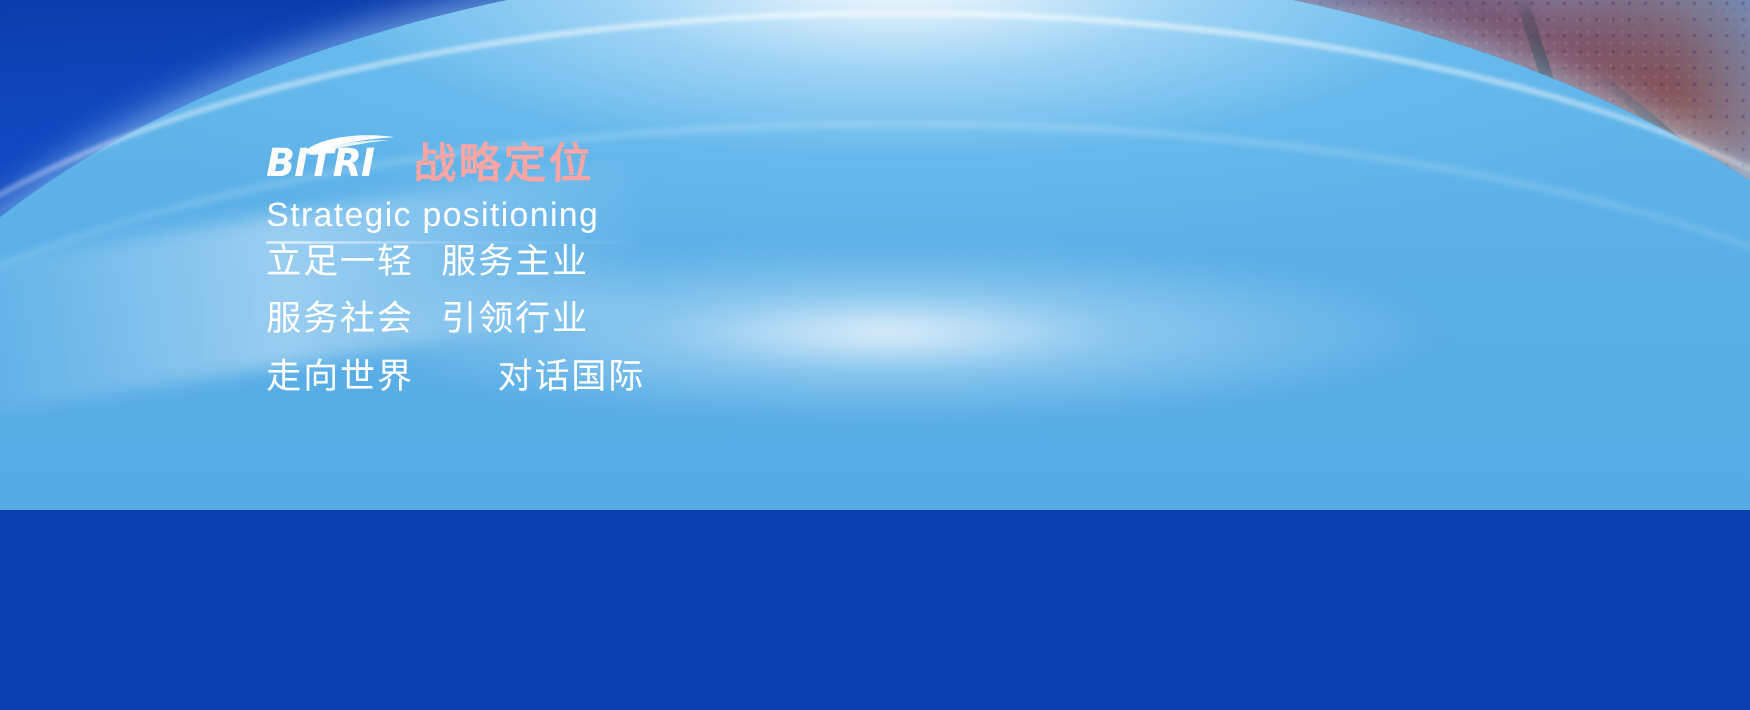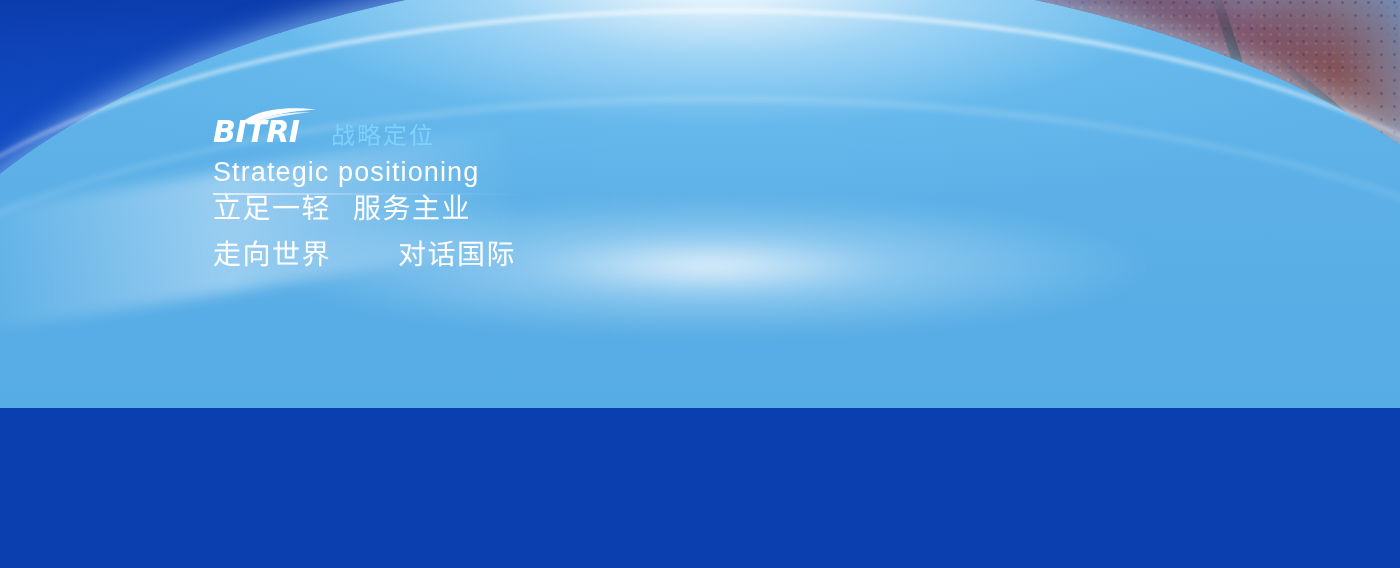--- a/index.html
+++ b/index.html
@@ -327,23 +327,23 @@
     font-weight: 700;
     font-style: italic;
     letter-spacing: -.5px;
     color: #ffffff;
     line-height: 1;
     white-space: nowrap;
     transform: scaleX(.97);
     transform-origin: left center;
   }
   .title-cn {
-    font-size: 24px;
-    font-weight: 400;
-    color: #7dd3fc;
+    font-size: 34px;
+    font-weight: 700;
+    color: #fca5a5;
     letter-spacing: 2px;
     line-height: 1;
     padding-bottom: 3px;
     white-space: nowrap;
   }
   .subtitle-en {
     margin-top: 7px;
     font-size: 27px;
     font-weight: 400;
     color: #ffffff;
@@ -533,20 +533,24 @@
     <div class="subtitle-en">Strategic positioning</div>
 
     <div class="divider"></div>
 
     <div class="slogans">
       <div class="slogan-line">
         <span class="slogan-a">立足一轻</span>
         <span class="slogan-b">服务主业</span>
       </div>
       <div class="slogan-line">
+        <span class="slogan-a">服务社会</span>
+        <span class="slogan-b">引领行业</span>
+      </div>
+      <div class="slogan-line">
         <span class="slogan-a">走向世界</span>
         <span class="slogan-b">对话国际</span>
       </div>
     </div>
 
   </div>
 
 </div>
 
 </body></html>

